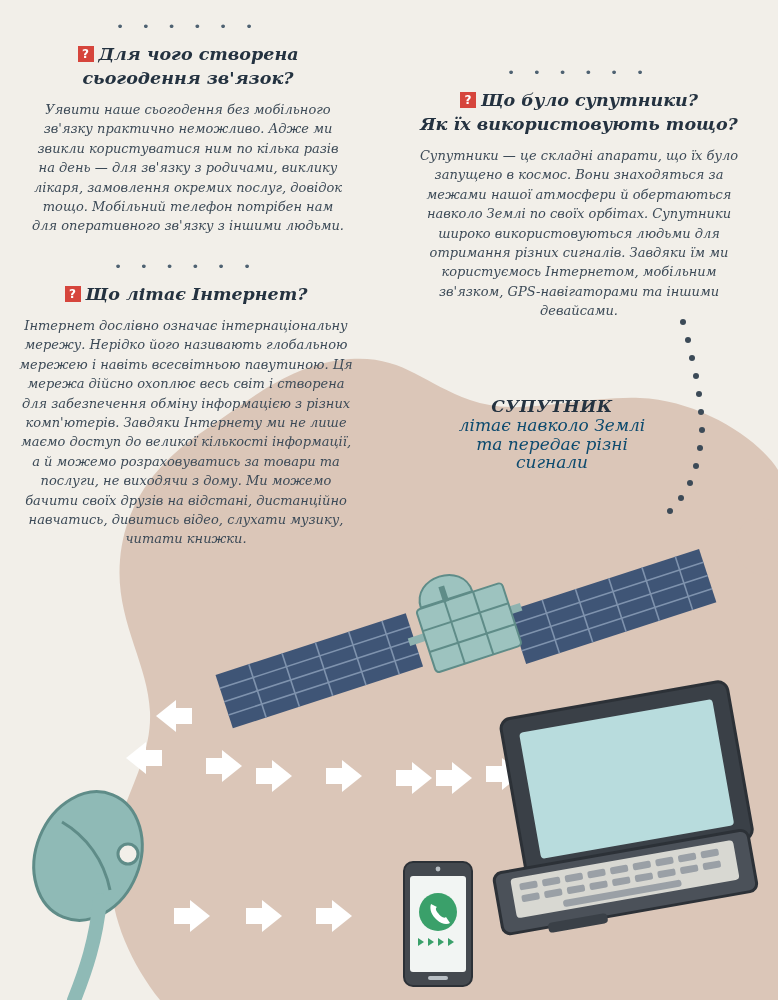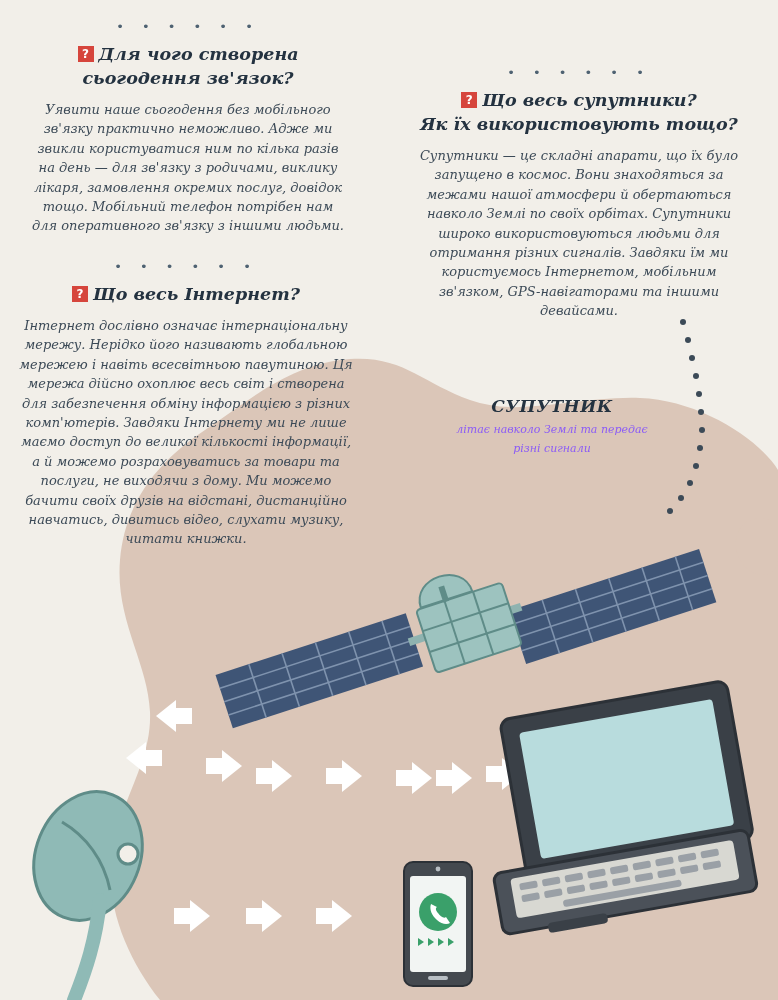--- a/index.html
+++ b/index.html
@@ -92,28 +92,27 @@
     text-align: center;
     z-index: 6;
   }
   #satellite-caption .cap-title {
     font-family: "DejaVu Serif", serif;
     font-style: italic;
     font-weight: bold;
     font-size: 17px;
     letter-spacing: 0.5px;
     color: #243240;
-    margin-bottom: 5px;
   }
   #satellite-caption .cap-sub {
     font-family: "DejaVu Serif", serif;
     font-style: italic;
-    font-size: 11px;
+    font-size: 17px;
     line-height: 18.5px;
-    color: #8b5cf6;
+    color: #0c4a6e;
   }
 
   .art-layer {
     position: absolute;
     left: 0; top: 0;
     width: 778px; height: 1000px;
     z-index: 3;
   }
 </style>
 </head>
@@ -278,30 +277,30 @@
     <h2 class="heading">
       <span class="qmark">?</span><span>Для чого створена</span><br>
       <span>сьогодення зв'язок?</span>
     </h2>
     <p class="body-text">Уявити наше сьогодення без мобільного зв'язку практично неможливо. Адже ми звикли користуватися ним по кілька разів на день — для зв'язку з родичами, виклику лікаря, замовлення окремих послуг, довідок тощо. Мобільний телефон потрібен нам для оперативного зв'язку з іншими людьми.</p>
   </div>
 
   <div class="block" id="block-satellites">
     <div class="dots">• • • • • •</div>
     <h2 class="heading">
-      <span class="qmark">?</span><span>Що весь супутники?</span><br>
+      <span class="qmark">?</span><span>Що було супутники?</span><br>
       <span>Як їх використовують тощо?</span>
     </h2>
     <p class="body-text">Супутники — це складні апарати, що їх було запущено в космос. Вони знаходяться за межами нашої атмосфери й обертаються навколо Землі по своїх орбітах. Супутники широко використовуються людьми для отримання різних сигналів. Завдяки їм ми користуємось Інтернетом, мобільним зв'язком, GPS-навігаторами та іншими девайсами.</p>
   </div>
 
   <div class="block" id="block-internet">
     <div class="dots">• • • • • •</div>
     <h2 class="heading">
-      <span class="qmark">?</span><span>Що весь Інтернет?</span>
+      <span class="qmark">?</span><span>Що літає Інтернет?</span>
     </h2>
     <p class="body-text">Інтернет дослівно означає інтернаціональну мережу. Нерідко його називають глобальною мережею і навіть всесвітньою павутиною. Ця мережа дійсно охоплює весь світ і створена для забезпечення обміну інформацією з різних комп'ютерів. Завдяки Інтернету ми не лише маємо доступ до великої кількості інформації, а й можемо розраховуватись за товари та послуги, не виходячи з дому. Ми можемо бачити своїх друзів на відстані, дистанційно навчатись, дивитись відео, слухати музику, читати книжки.</p>
   </div>
 
   <div id="satellite-caption">
     <div class="cap-title">СУПУТНИК</div>
     <div class="cap-sub">літає навколо Землі та передає різні сигнали</div>
   </div>
 
 </div>

